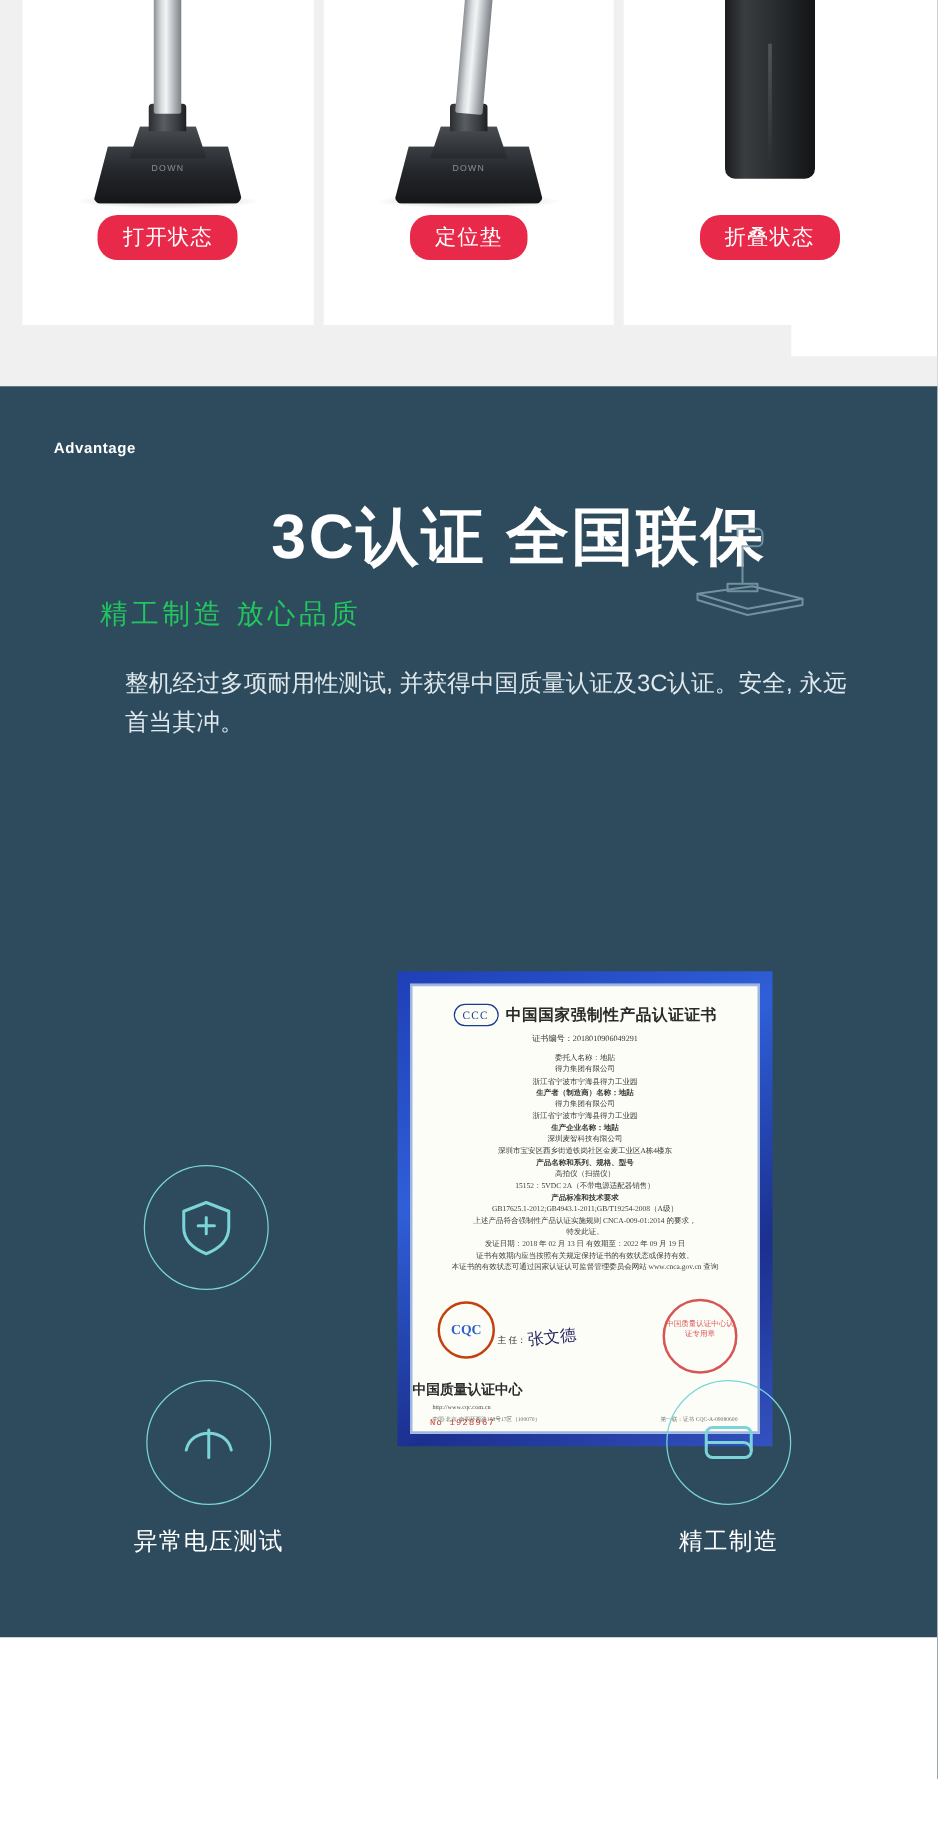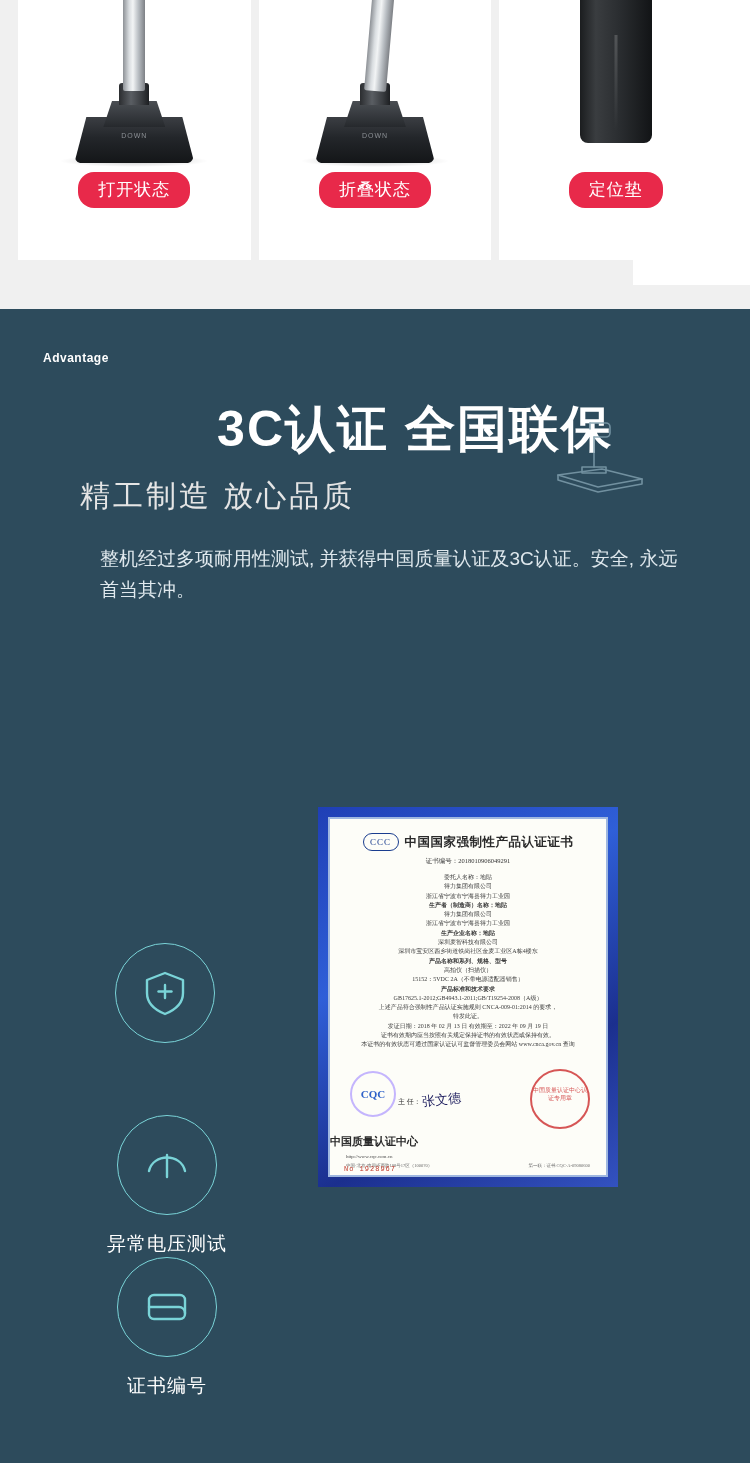--- a/index.html
+++ b/index.html
@@ -182,22 +182,22 @@
     font-size: 50px;
     font-weight: bold;
     color: #ffffff;
     padding-left: 80px;
     margin-top: 38px;
     letter-spacing: 2px;
     line-height: 1.05;
     text-align: center;
   }
   .adv-sub {
-    font-size: 30px;
-    color: #e5e5e5;
+    font-size: 22px;
+    color: #22c55e;
     padding-left: 80px;
     margin-top: 20px;
     letter-spacing: 3px;
   }
   .adv-desc {
     font-size: 19px;
     color: #dfe8ed;
     padding-left: 80px;
     padding-right: 70px;
     margin-top: 26px;
@@ -210,21 +210,21 @@
     top: 104px;
     width: 120px;
     height: 90px;
     opacity: .85;
   }
 
   
   .cert-wrap {
     position: absolute;
     left: 318px;
-    top: 498px;
+    top: 468px;
     width: 311px;
     height: 380px;
   }
   .cert-outer {
     width: 300px;
     height: 380px;
     background: linear-gradient(150deg,#1f3fb5 0%, #2f5fd8 35%, #1b2f8e 70%, #3352c0 100%);
     padding: 10px;
   }
   .cert-inner {
@@ -264,21 +264,21 @@
     left: 0; right: 0;
     bottom: 26px;
     text-align: left;
     font-size: 11px;
     font-weight: bold;
   }
   .cert-seal-left {
     position: absolute;
     left: 20px; bottom: 58px;
     width: 46px; height: 46px;
-    border: 2px solid #c4b5fd;
+    border: 2px solid #c2410c;
     border-radius: 50%;
     color: #2f62c9;
     font-size: 11px;
     font-weight: bold;
     line-height: 42px;
     text-align: center;
   }
   .cert-seal-right {
     position: absolute;
     right: 16px; bottom: 46px;
@@ -354,21 +354,20 @@
   .test-label {
     margin-top: 16px;
     font-size: 19px;
     color: #ffffff;
     letter-spacing: 1px;
   }
   .tests-row-bottom {
     display: flex;
     justify-content: space-between;
     padding: 0 20px;
-    flex-direction: column;
   }
   .spacer-block { height: 210px; }
 </style>
 </head>
 <body>
 
 <div class="page">
 
   <section class="photo-section">
     <div class="photo-grid">
@@ -408,24 +407,24 @@
         </div>
       </div>
 
     </div>
 
     <div class="caption-row">
       <div class="caption-cell">
         <span class="pill">打开状态</span>
       </div>
       <div class="caption-cell">
+        <span class="pill">定位垫</span>
+      </div>
+      <div class="caption-cell">
         <span class="pill">折叠状态</span>
-      </div>
-      <div class="caption-cell">
-        <span class="pill">定位垫</span>
       </div>
     </div>
   </section>
 
   <div class="gap-strip"></div>
 
   <section class="advantage">
 
     <div class="adv-label">Advantage</div>
     <h1 class="adv-headline">3C认证 全国联保</h1>
@@ -527,21 +526,21 @@
 
         <div class="test-item">
           <div class="test-circle">
             <svg width="56" height="48" viewBox="0 0 56 48">
               <g fill="none" stroke="#7ad4d8" stroke-width="2.4" stroke-linecap="round" stroke-linejoin="round">
                 <rect x="10" y="12" width="36" height="24" rx="5"></rect>
                 <path d="M10 24 h30 a6 6 0 0 1 6 6 v0"></path>
               </g>
             </svg>
           </div>
-          <div class="test-label">证书编号</div>
+          <div class="test-label">精工制造</div>
         </div>
 
 
       </div>
     </div>
 
   </section>
 </div>
 
 </body></html>

